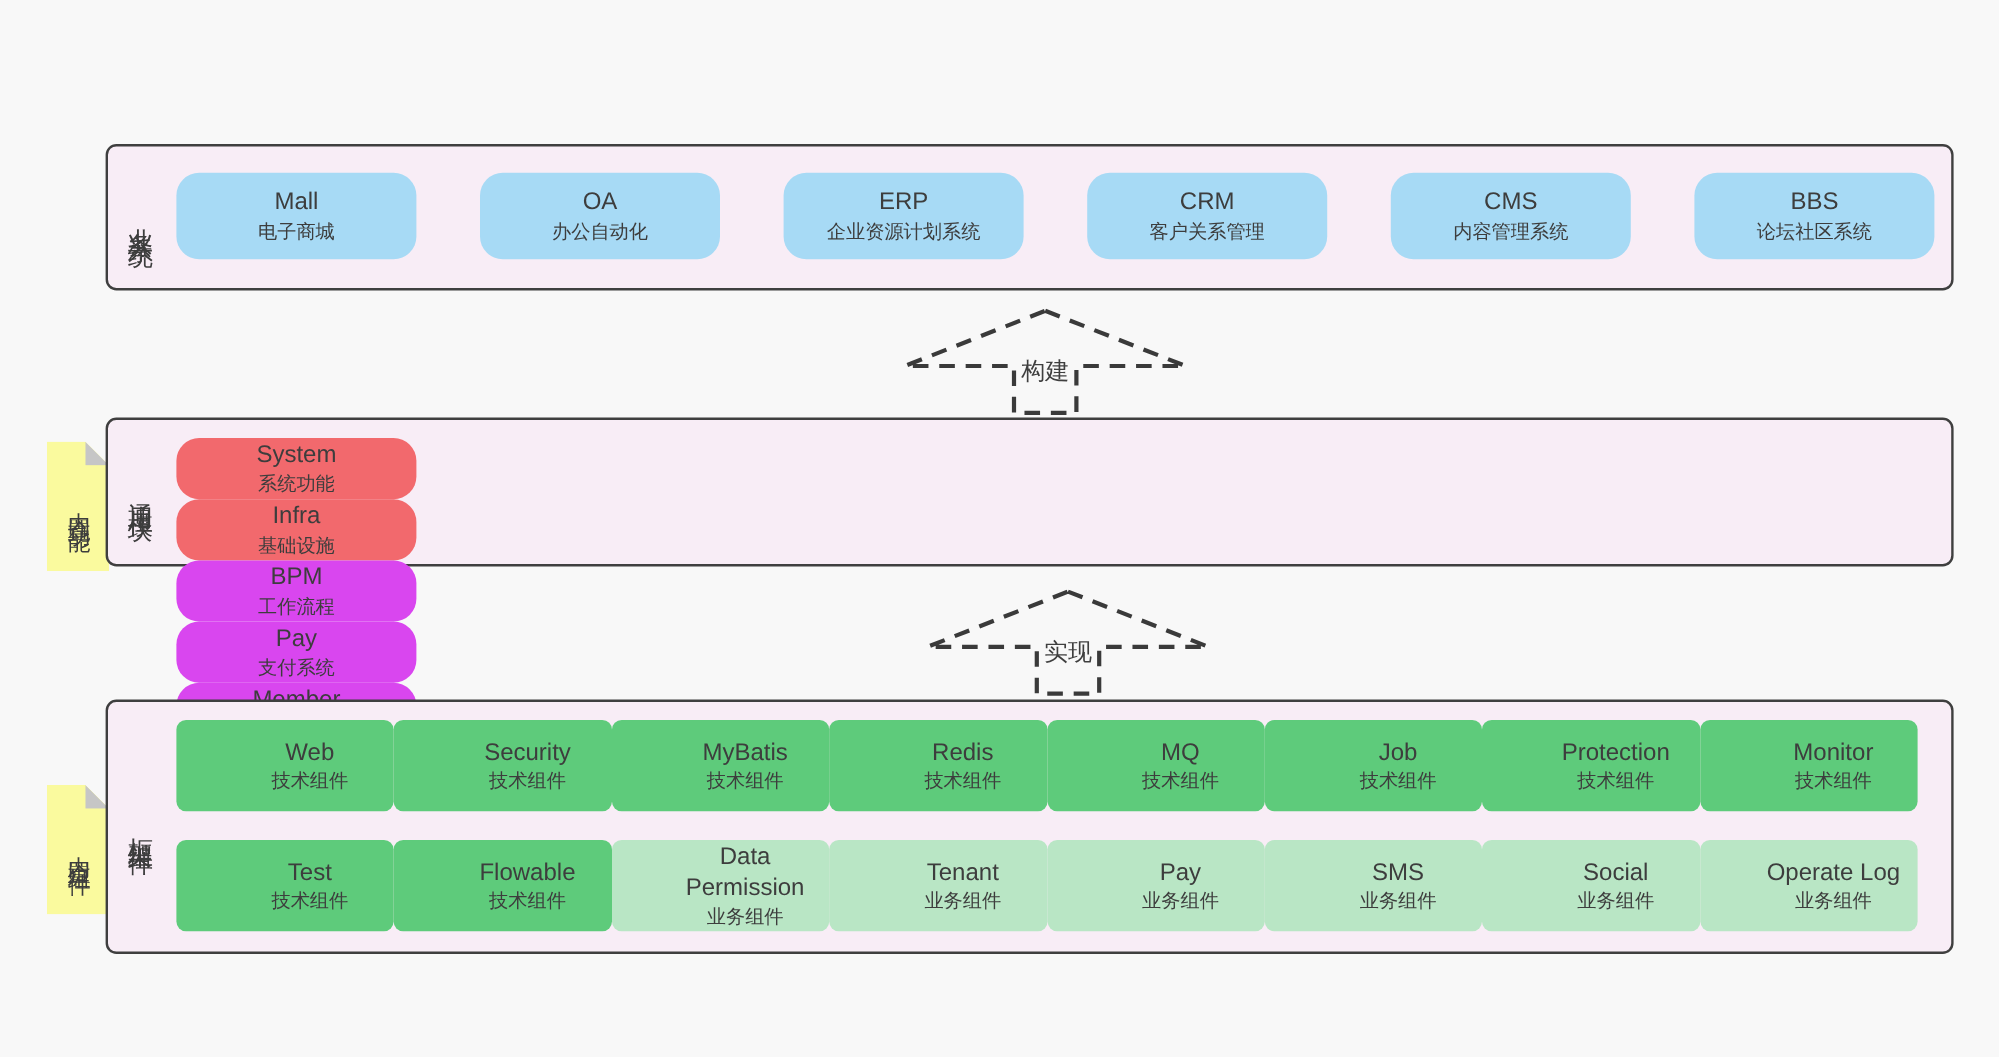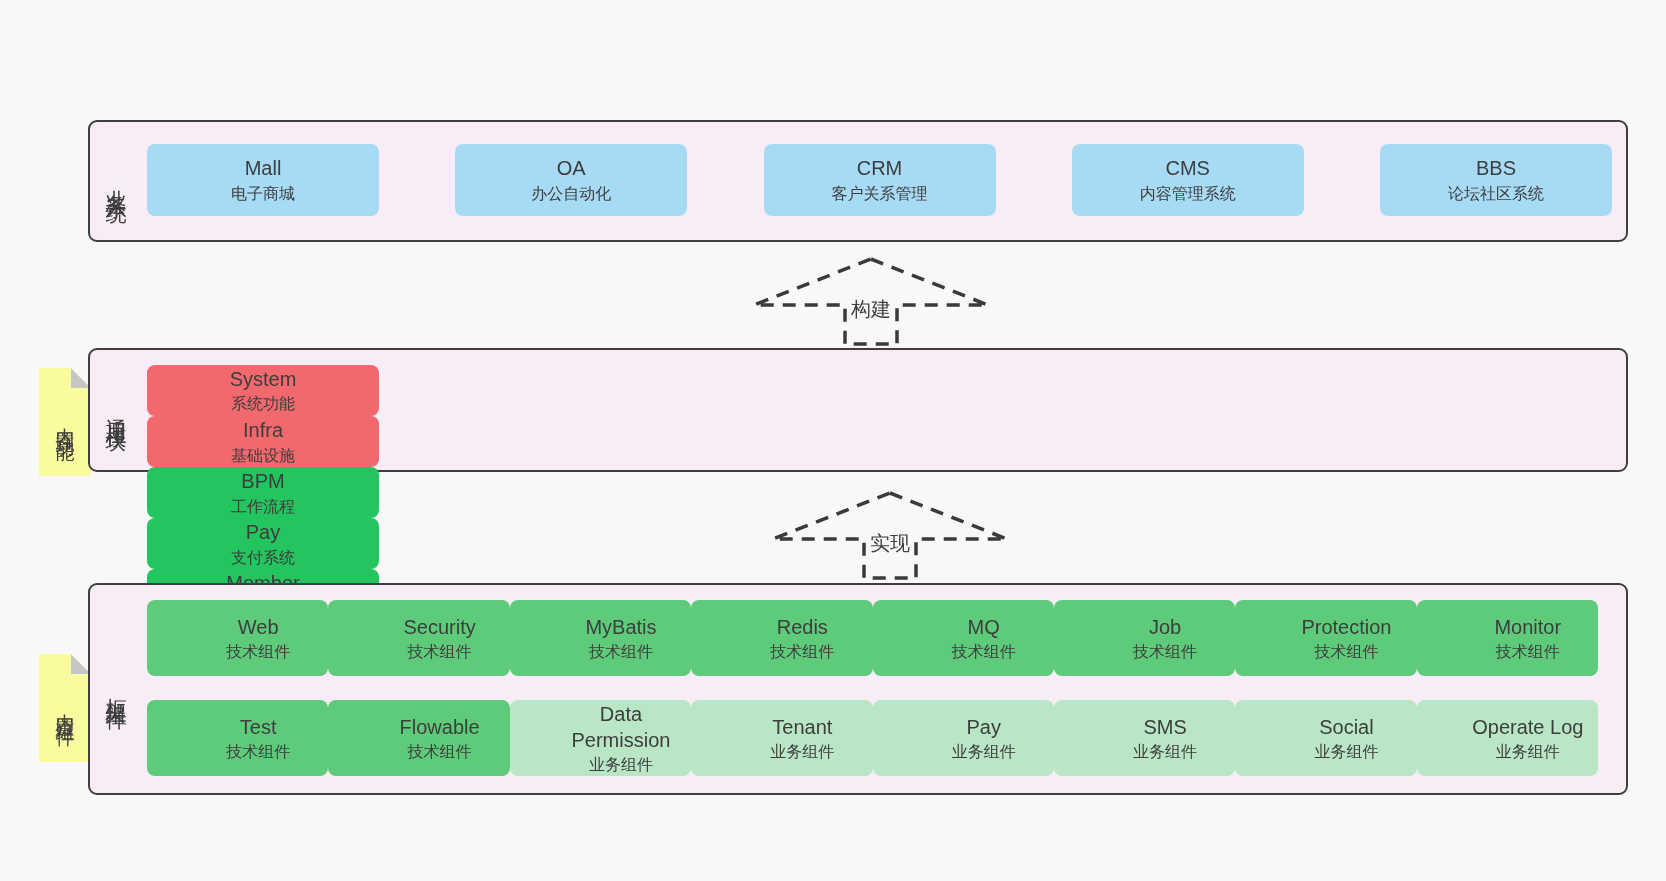--- a/index.html
+++ b/index.html
@@ -17,32 +17,32 @@
   .layer-label{
     position:absolute;left:12px;top:50%;transform:translateY(-50%);
     writing-mode:vertical-rl;text-orientation:upright;
     font-size:21px;letter-spacing:4px;color:#3d3d3d;white-space:nowrap;
   }
   .box-row{
     position:absolute;display:flex;justify-content:space-between;align-items:stretch;
   }
   .row-6{left:57px;right:14px;}
   .row-8{left:57px;right:28px;}
-  .row-6 .box{width:232px;}
+  .row-6 .box{width:200px;border-radius:19px;}
   .row-8 .box{width:145px;padding-left:41px;}
   .box{
     border-radius:8px;display:flex;flex-direction:column;align-items:center;justify-content:center;
     text-align:center;line-height:1.42;
   }
   .box .en{font-size:20px;}
   .box .cn{font-size:16px;}
   .row-8 .box{line-height:1.32;}
   .blue{background:#a7daf5;}
   .red{background:#f2696d;}
-  .pink{background:#22c55e;}
+  .pink{background:#d946ef;}
   .green{background:#5ecb7b;}
   .lightgreen{background:#b9e6c5;}
   .note{
     position:absolute;left:39px;width:52px;height:108px;background:#fafa9e;z-index:0;
     display:flex;align-items:center;justify-content:center;
     clip-path:polygon(0 0, calc(100% - 20px) 0, 100% 20px, 100% 100%, 0 100%);
   }
   #note-features{top:368px;}
   #note-components{top:654px;}
   .note .fold{
@@ -80,20 +80,24 @@
     <div class="box-row row-6" style="top:22px;height:72px;">
       <div class="box blue">
         <div class="en">Mall</div>
         <div class="cn">电子商城</div>
       </div>
       <div class="box blue">
         <div class="en">OA</div>
         <div class="cn">办公自动化</div>
       </div>
       <div class="box blue">
+        <div class="en">ERP</div>
+        <div class="cn">企业资源计划系统</div>
+      </div>
+      <div class="box blue">
         <div class="en">CRM</div>
         <div class="cn">客户关系管理</div>
       </div>
       <div class="box blue">
         <div class="en">CMS</div>
         <div class="cn">内容管理系统</div>
       </div>
       <div class="box blue">
         <div class="en">BBS</div>
         <div class="cn">论坛社区系统</div>

